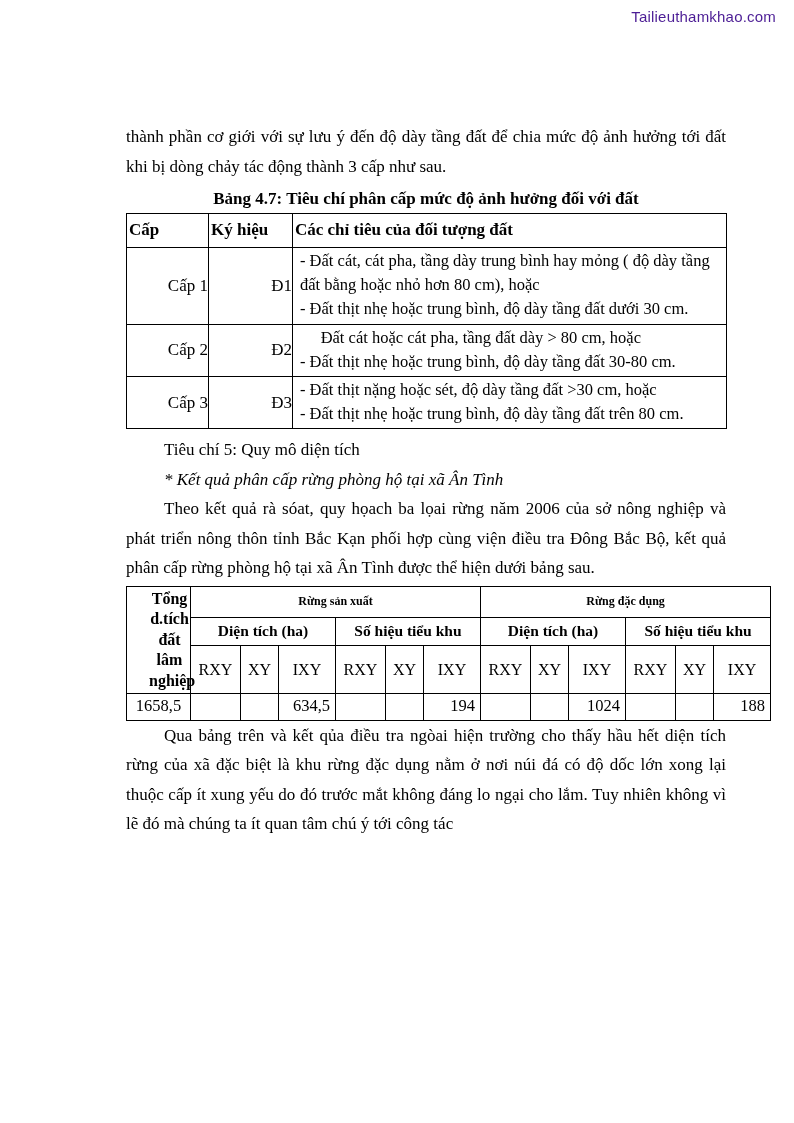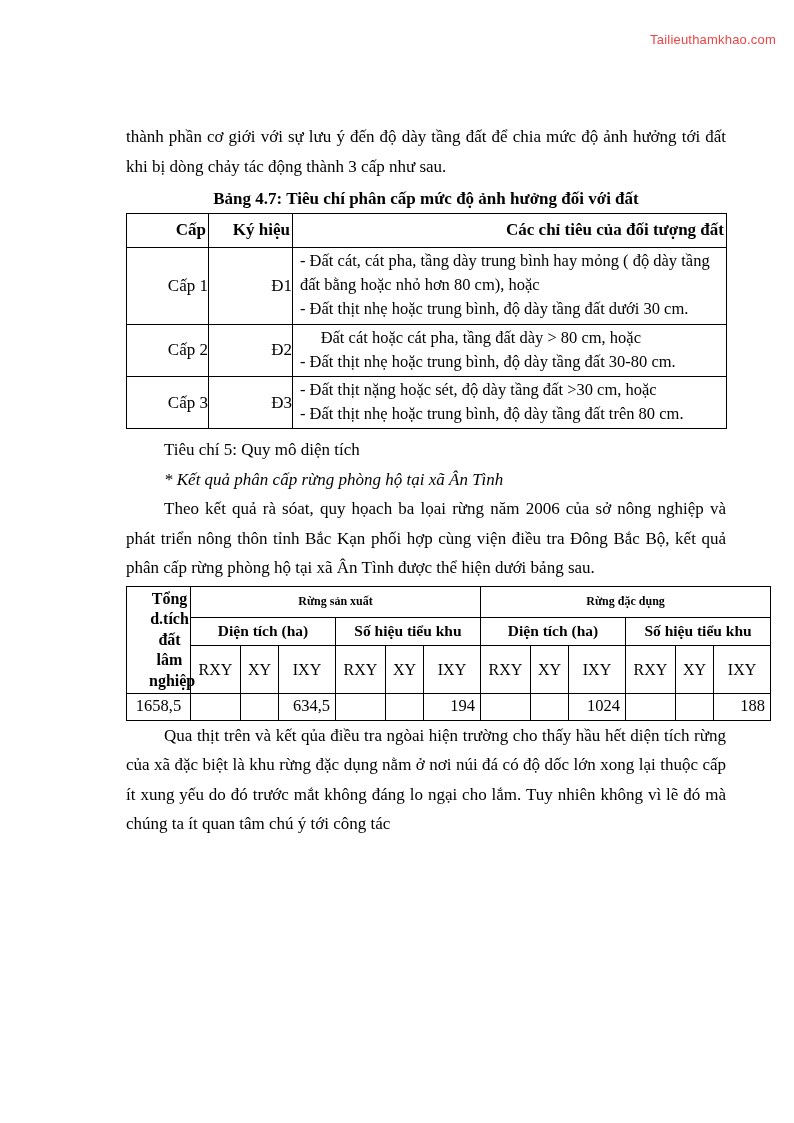--- a/index.html
+++ b/index.html
@@ -22,25 +22,24 @@
     height: 1123px;
     box-sizing: border-box;
   }
 
   
   .watermark {
     position: absolute;
     top: 8px;
     right: 18px;
     font-family: "Liberation Sans", "DejaVu Sans", sans-serif;
-    font-size: 13px;
-    color: #ef4444;
+    font-size: 15px;
+    color: #4c1d95;
     letter-spacing: 0.2px;
     white-space: nowrap;
-    margin-top: 24px;
   }
 
   
   .page-number {
     position: absolute;
     top: 58px;
     left: 0;
     width: 794px;
     text-align: center;
     font-size: 17px;
@@ -96,21 +95,21 @@
   }
   table.tbl td, table.tbl th {
     border: 1px solid #000000;
     padding: 0;
     vertical-align: top;
     font-size: 16.5px;
     line-height: 24px;
   }
 
   table.t47 th {
-    text-align: right;
+    text-align: left;
     font-weight: bold;
     font-size: 17px;
     padding: 4px 2px 5px 2px;
     vertical-align: middle;
   }
   table.t47 td.level,
   table.t47 td.symbol {
     text-align: right;
     vertical-align: middle;
     padding-left: 10px;
@@ -298,16 +297,16 @@
           <td class="val"></td>
           <td class="val"></td>
           <td class="val">1024</td>
           <td class="val"></td>
           <td class="val"></td>
           <td class="val">188</td>
         </tr>
       </tbody>
     </table>
 
-    <p class="body-text last-line-left">Qua thịt trên và kết qủa điều tra ngòai hiện trường cho thấy hầu hết diện tích rừng của xã đặc biệt là khu rừng đặc dụng nằm ở nơi núi đá có độ dốc lớn xong lại thuộc cấp ít xung yếu do đó trước mắt không đáng lo ngại cho lắm. Tuy nhiên không vì lẽ đó mà chúng ta ít quan tâm chú ý tới công tác</p>
+    <p class="body-text last-line-left">Qua bảng trên và kết qủa điều tra ngòai hiện trường cho thấy hầu hết diện tích rừng của xã đặc biệt là khu rừng đặc dụng nằm ở nơi núi đá có độ dốc lớn xong lại thuộc cấp ít xung yếu do đó trước mắt không đáng lo ngại cho lắm. Tuy nhiên không vì lẽ đó mà chúng ta ít quan tâm chú ý tới công tác</p>
 
   </div>
 </div>
 
 </body></html>

